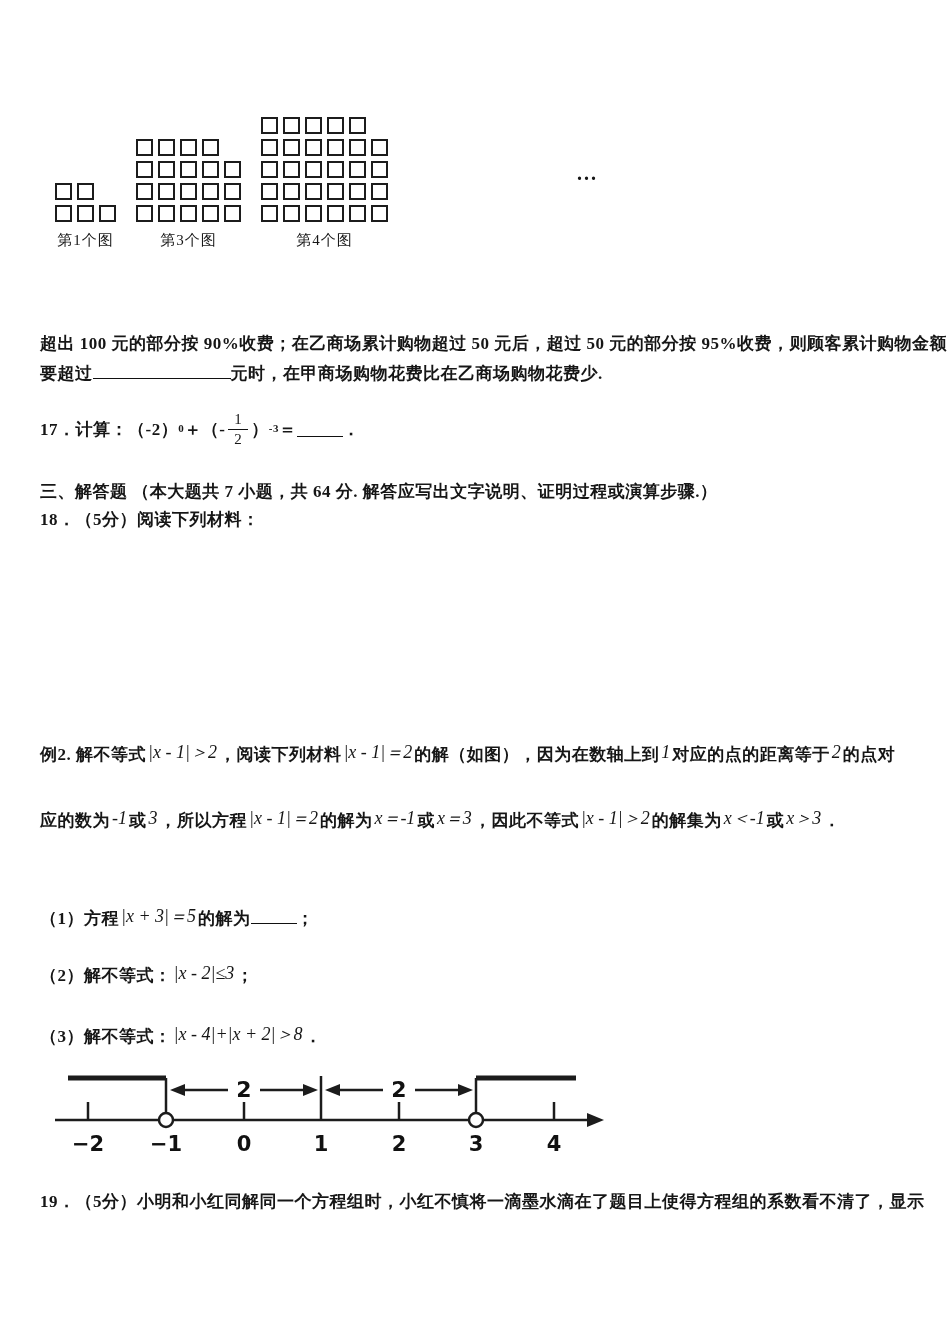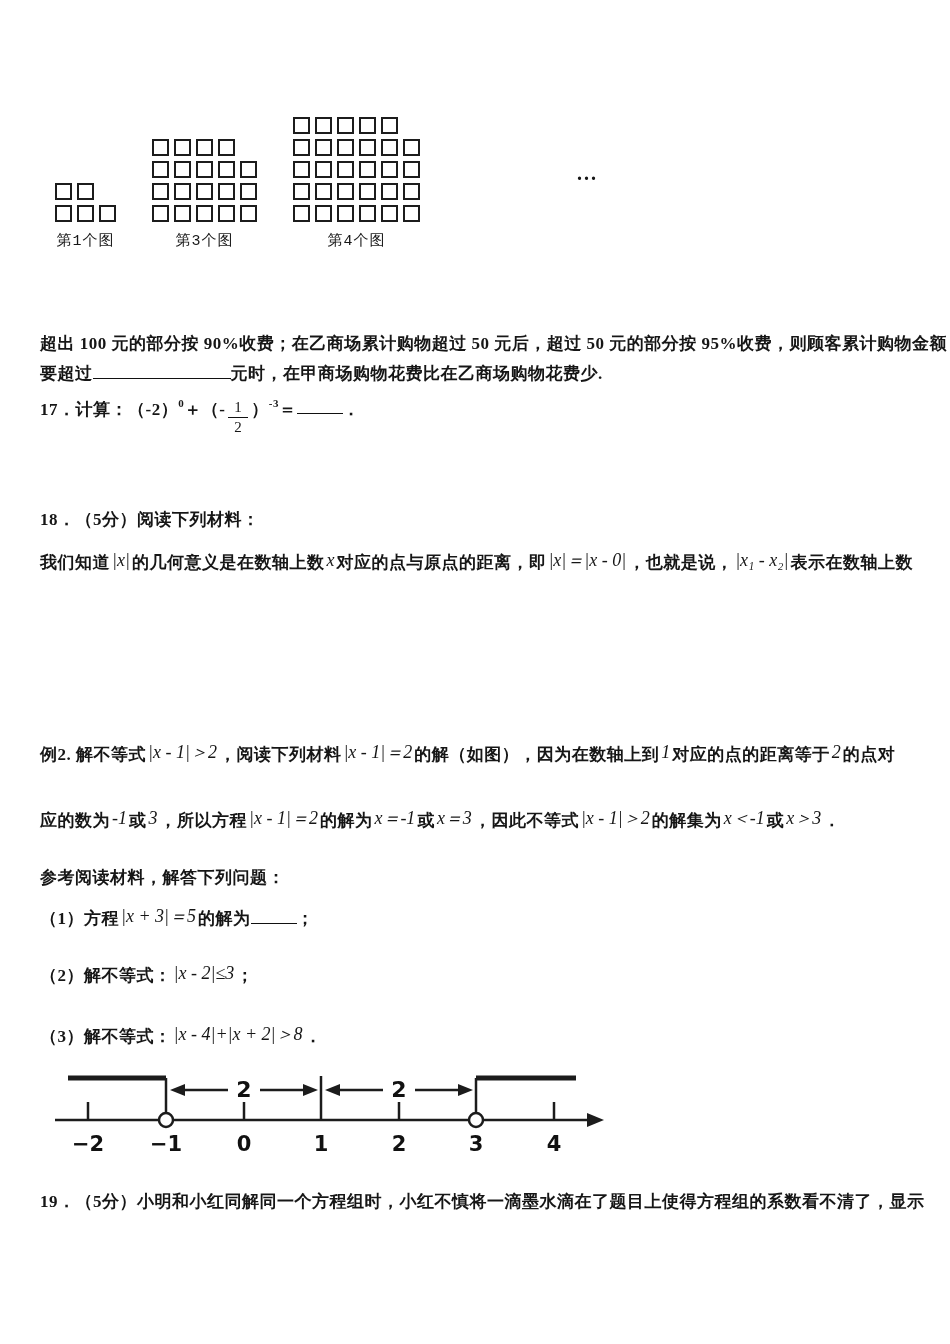--- a/index.html
+++ b/index.html
@@ -15,30 +15,30 @@
   .math{
     font-family:"Liberation Serif","DejaVu Serif",serif;
     font-style:italic;font-weight:normal;font-size:18px;
     padding:0 2px;position:relative;top:-2px;letter-spacing:0;
   }
   .sup{font-size:11px;font-style:normal;font-weight:bold;position:relative;top:-1px;}
   .blank{display:inline-block;border-bottom:1.8px solid #111;height:15px;vertical-align:baseline;}
   .blank-long{width:138px;}
   .blank-sm{width:46px;}
   
-  .figs{position:absolute;top:112px;left:55px;display:flex;align-items:flex-end;gap:36px;font-family:Liberation Mono, monospace;}
+  .figs{position:absolute;top:112px;left:55px;display:flex;align-items:flex-end;gap:20px;}
   .fig{display:flex;flex-direction:column;align-items:center;}
   .fig-squares{display:flex;flex-direction:column;align-items:flex-start;}
   .sq-row{display:flex;gap:5px;margin-top:5px;}
   .sq{width:13px;height:13px;border:2.5px solid #1c1c1c;background:#fff;}
   .fig-label{margin-top:9px;font-size:15px;font-weight:normal;letter-spacing:1px;}
   .ellipsis{position:absolute;left:577px;top:162px;font-size:20px;font-weight:bold;letter-spacing:2px;}
   
   .q17line{
-    position:absolute;left:40px;top:398px;height:62px;display:flex;align-items:flex-start;
+    position:absolute;left:40px;top:398px;height:62px;display:flex;align-items:center;
     white-space:nowrap;font-size:17px;font-weight:bold;letter-spacing:.5px;
   }
   .frac{
     display:inline-flex;flex-direction:column;align-items:center;
     font-weight:normal;font-size:15px;line-height:1.25;margin:0 3px;
     font-family:"Liberation Serif","DejaVu Serif",serif;
   }
   .frac .num{display:block;padding:0 6px;border-bottom:1.8px solid #111;}
   .frac .den{display:block;}
   .numberline{position:absolute;left:42px;top:1066px;}
@@ -157,38 +157,35 @@
         <span class="num">1</span>
         <span class="den">2</span>
       </span>
       <span>）</span>
       <sup class="sup">-3</sup>
       <span>＝</span>
       <span class="blank blank-sm"></span>
       <span>．</span>
   </div>
 
+  <div class="line" style="top:480px">三、解答题 （本大题共 7 小题，共 64 分. 解答应写出文字说明、证明过程或演算步骤.）</div>
 
   <div class="line" style="top:508px">18．（5分）阅读下列材料：</div>
 
-  <div class="line" style="top:550px">
-    <span>我们知道</span><span class="math">|x|</span><span>的几何意义是在数轴上数</span><span class="math">x</span><span>对应的点与原点的距离，即</span><span class="math">|x|＝|x - 0|</span><span>，也就是说，</span><span class="math">|x₁ - x₂|</span><span>表示在数轴上数</span>
-  </div>
 
 
 
   <div class="line" style="top:742px">
     <span>例2. 解不等式</span><span class="math">|x - 1|＞2</span><span>，阅读下列材料</span><span class="math">|x - 1|＝2</span><span>的解（如图），因为在数轴上到</span><span class="math">1</span><span>对应的点的距离等于</span><span class="math">2</span><span>的点对</span>
   </div>
 
   <div class="line" style="top:808px">
     <span>应的数为</span><span class="math">-1</span><span>或</span><span class="math">3</span><span>，所以方程</span><span class="math">|x - 1|＝2</span><span>的解为</span><span class="math">x＝-1</span><span>或</span><span class="math">x＝3</span><span>，因此不等式</span><span class="math">|x - 1|＞2</span><span>的解集为</span><span class="math">x＜-1</span><span>或</span><span class="math">x＞3</span><span>．</span>
   </div>
 
-  <div class="line" style="top:866px">参考阅读材料，解答下列问题：</div>
 
   <div class="line" style="top:906px">
     <span>（1）方程</span><span class="math">|x + 3|＝5</span><span>的解为</span><span class="blank blank-sm"></span><span>；</span>
   </div>
 
   <div class="line" style="top:964px">
     <span>（2）解不等式：</span><span class="math">|x - 2|≤3</span><span>；</span>
   </div>
 
   <div class="line" style="top:1024px">

